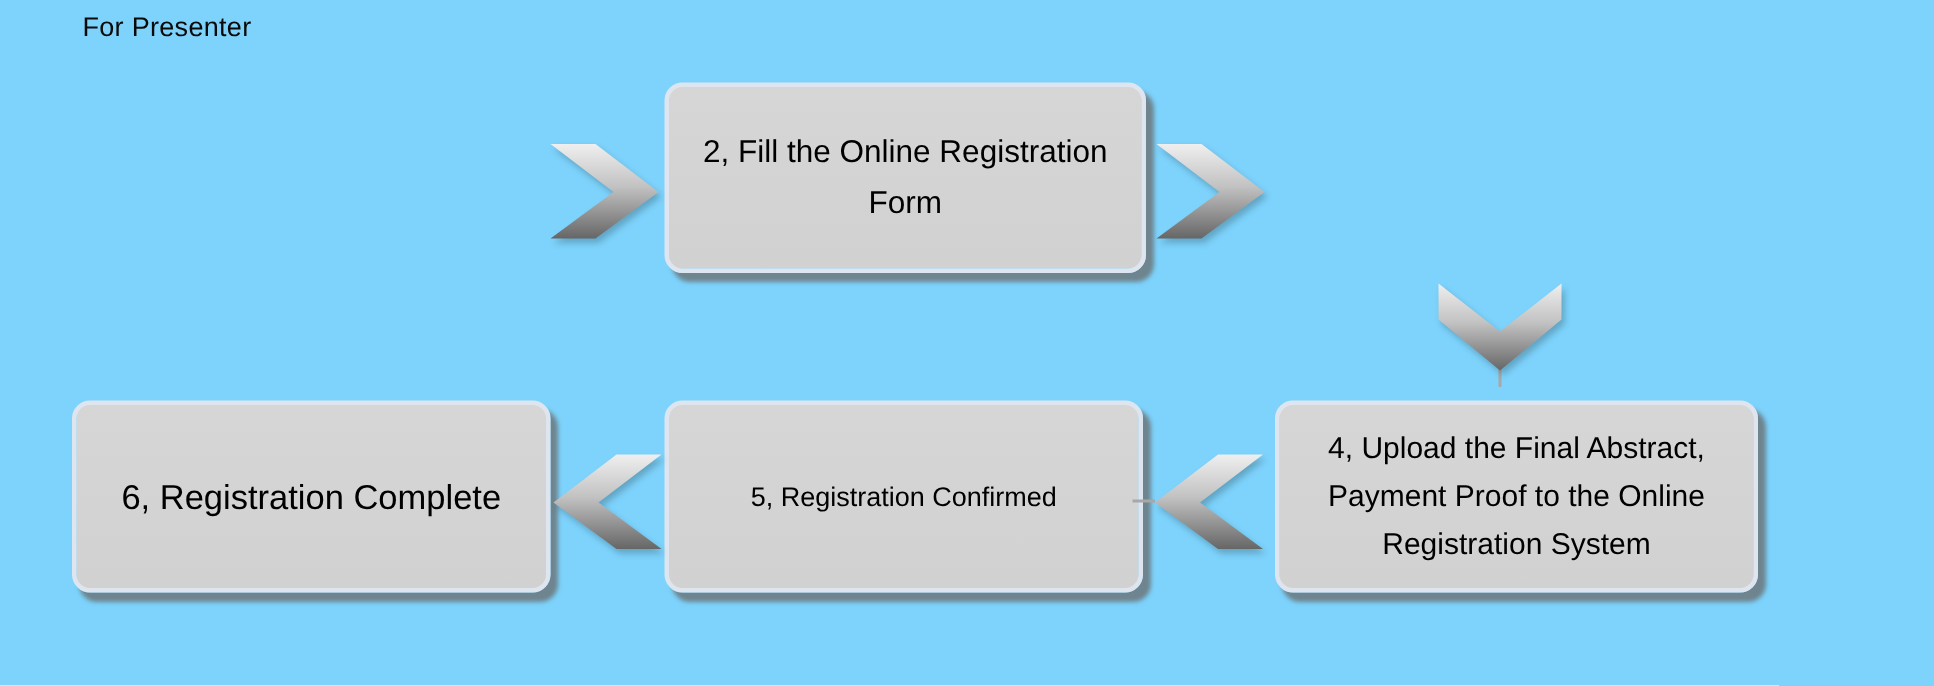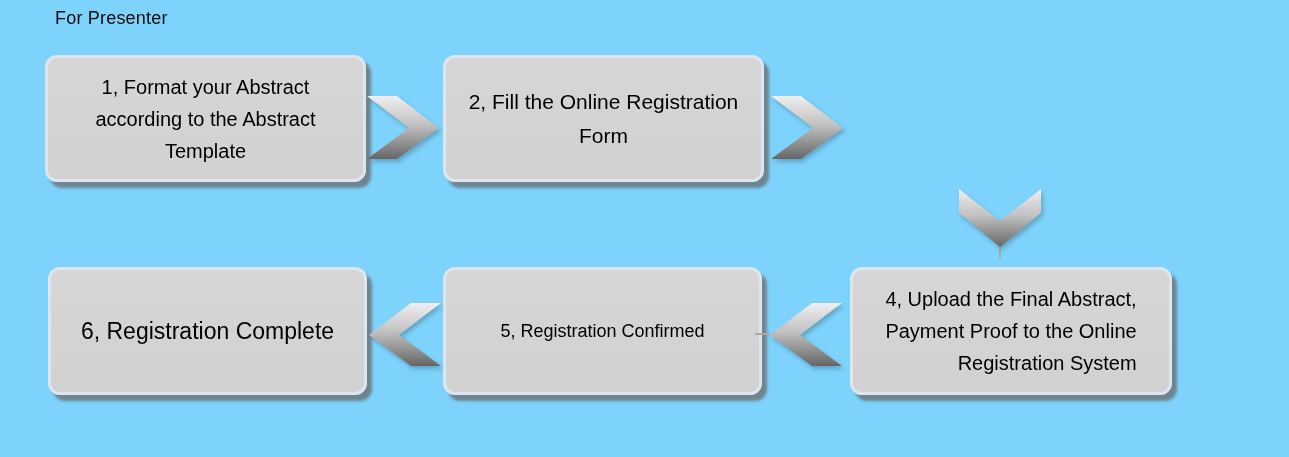--- a/index.html
+++ b/index.html
@@ -30,21 +30,21 @@
     align-items: center;
     justify-content: center;
     text-align: center;
     color: #000000;
     padding: 4px;
   }
   .box .label { white-space: pre-line; line-height: 1.6; }
   .box1 { left: 45px;  top: 55px;  width: 321px; height: 127px; font-size: 20px; }
   .box2 { left: 443px; top: 55px;  width: 321px; height: 127px; font-size: 21px; }
   .box3 { left: 851px; top: 55px;  width: 319px; height: 127px; font-size: 23px; }
-  .box4 { left: 850px; top: 267px; width: 322px; height: 128px; font-size: 20px; text-align: right; }
+  .box4 { left: 850px; top: 267px; width: 322px; height: 128px; font-size: 20px; }
   .box5 { left: 443px; top: 267px; width: 319px; height: 128px; font-size: 18px; justify-content: center; }
   .box6 { left: 48px;  top: 267px; width: 319px; height: 128px; font-size: 23px; }
   .arrow {
     position: absolute;
     filter: drop-shadow(2px 3px 2px rgba(0,0,0,0.22));
   }
   .arrow svg { display: block; }
   .arrow-r1 { left: 366px; top: 95px;  }
   .arrow-r2 { left: 770px; top: 95px;  }
   .arrow-d  { left: 958px; top: 188px; }
@@ -65,25 +65,20 @@
       <linearGradient id="chevGrad" x1="0" y1="0" x2="0" y2="1">
         <stop offset="0" stop-color="#efefef"></stop>
         <stop offset="0.45" stop-color="#c2c2c2"></stop>
         <stop offset="1" stop-color="#666666"></stop>
       </linearGradient>
     </defs>
   </svg>
 
   <div class="title">For Presenter</div>
 
-  <div class="box box1">
-    <span class="label">1, Format your Abstract
-according to the Abstract
-Template</span>
-  </div>
   <div class="box box2">
     <span class="label">2, Fill the Online Registration
 Form</span>
   </div>
   <div class="box box4">
     <span class="label">4, Upload the Final Abstract,
 Payment Proof to the Online
 Registration System</span>
   </div>
   <div class="box box5">

